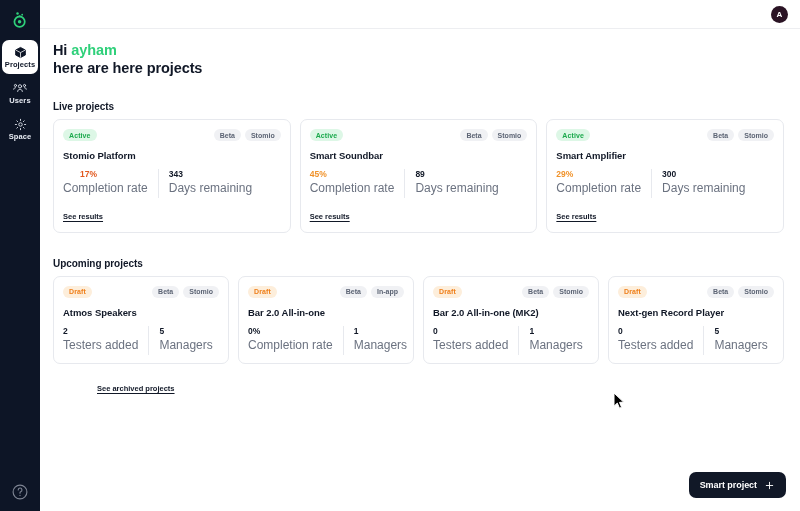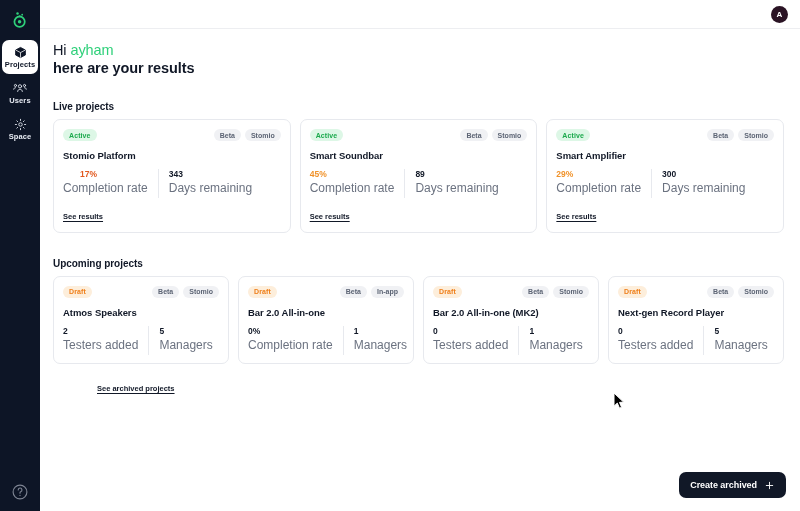--- a/index.html
+++ b/index.html
@@ -44,21 +44,21 @@
   }
   .avatar {
     width: 17px; height: 17px; border-radius: 50%;
     background: #2a1324; color: #fff;
     font-size: 8px; font-weight: 700;
     display: flex; align-items: center; justify-content: center;
     cursor: pointer; letter-spacing: .2px;
   }
   .content { padding: 13px 16px 0 13px; }
 
-  .greet { font-size: 14.5px; font-weight: 400; color: #111827; letter-spacing: -0.1px; }
+  .greet { font-size: 14.5px; font-weight: 700; color: #111827; letter-spacing: -0.1px; }
   .greet .name { color: #2fd07a; }
   .greet-sub { font-size: 14.5px; font-weight: 700; color: #111827; margin-top: 2px; letter-spacing: -0.1px; }
 
   .section-title {
     font-size: 10px; font-weight: 700; color: #111827;
     margin-top: 25px; margin-bottom: 7px; letter-spacing: -0.05px;
   }
 
   .card-row { display: flex; gap: 9px; }
 
@@ -199,21 +199,21 @@
     <header class="topbar">
       <div class="avatar">A</div>
     </header>
 
     <div class="content">
 
       <h1 class="greet">
         <span>Hi</span>
         <span class="name">ayham</span>
       </h1>
-      <div class="greet-sub">here are your results</div>
+      <div class="greet-sub">here are here projects</div>
 
       
       <h2 class="section-title">Live projects</h2>
       <div class="card-row">
 
         <div class="card live">
           <div class="card-top">
             <span class="badge active">Active</span>
             <span class="tags">
               <span class="tag">Beta</span>
@@ -368,21 +368,21 @@
           </div>
         </div>
 
       </div>
 
       <a class="archived-link">See archived projects</a>
 
     </div>
 
     <button class="create-btn">
-      <span>Create archived</span>
+      <span>Smart project</span>
       <span class="plus-icon">
         <svg width="11" height="11" viewBox="0 0 24 24" fill="none" stroke="#ffffff" stroke-width="2" stroke-linecap="round">
           <path d="M12 5v14M5 12h14"></path>
         </svg>
       </span>
     </button>
 
     <div class="cursor">
       <svg width="12" height="18" viewBox="0 0 12 18">
         <path d="M1 1 L1 14.2 L4.3 11.1 L6.5 16.2 L8.6 15.3 L6.5 10.4 L10.6 10.1 Z" fill="#000000" stroke="#ffffff" stroke-width="1"></path>

